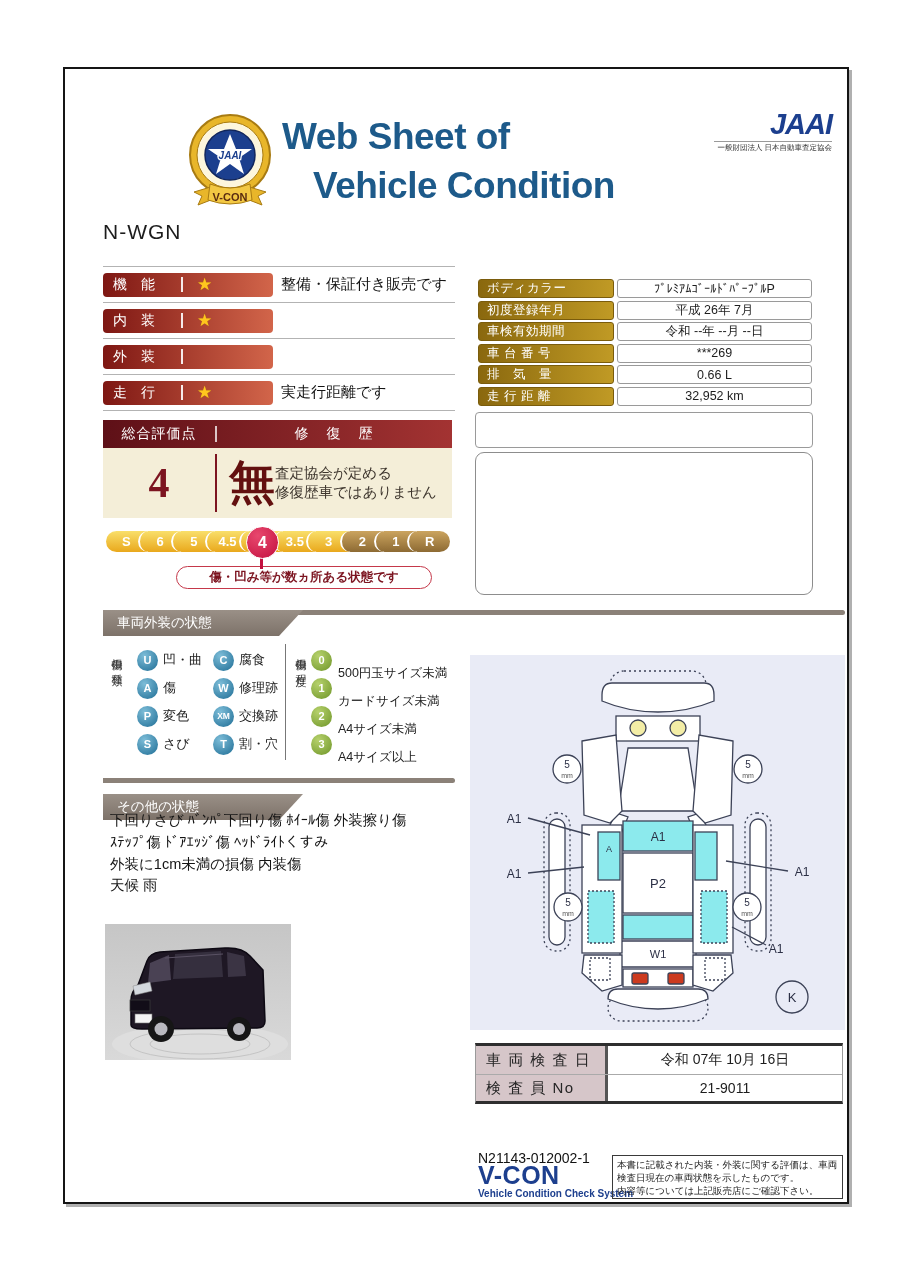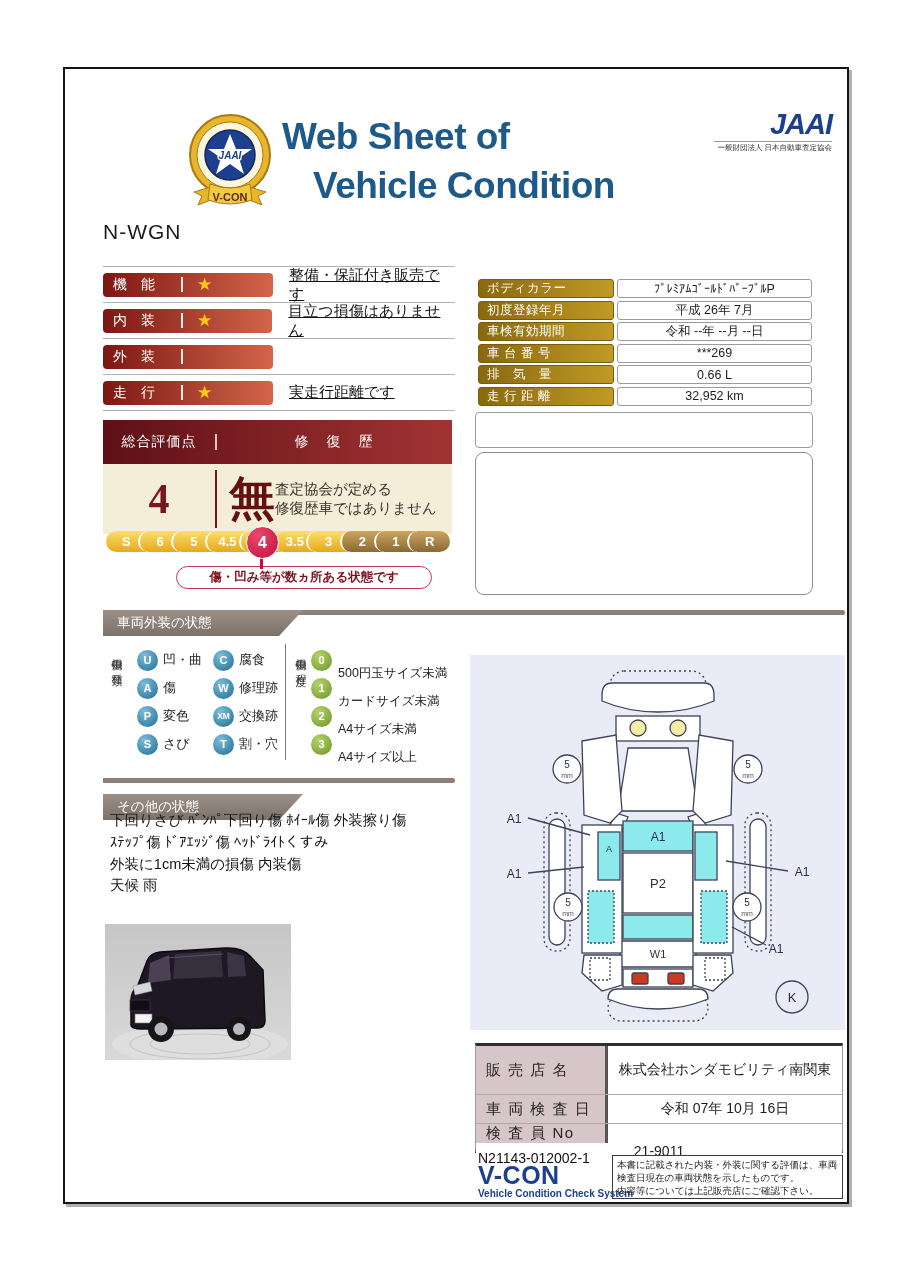--- a/index.html
+++ b/index.html
@@ -21,36 +21,36 @@
 
   
   .ratings{left:103px;top:266px;width:352px;}
   .rating-row{height:35px;border-top:1px solid #b3b3b3;display:flex;align-items:center;}
   .rating-row:last-child{border-bottom:1px solid #b3b3b3;}
   .rbar{width:170px;height:24px;border-radius:4px;background:linear-gradient(90deg,#7e1713,#d2654a);
         display:flex;align-items:center;color:#fff;font-size:14px;padding:0 10px;box-sizing:border-box;}
   .rbar-label{width:62px;}
   .rbar-div{width:2px;height:15px;background:rgba(255,255,255,.9);margin:0 14px 0 6px;}
   .rbar-star{font-size:17px;color:#ffc61e;text-shadow:0 0 1px #b8860b;line-height:1;}
-  .rdesc{margin-left:16px;font-size:15px;color:#141414;text-decoration:underline;}
+  .rdesc{margin-left:8px;font-size:15px;color:#141414;}
 
   
   .specs{left:478px;top:279px;width:334px;}
   .spec-row{display:flex;height:19px;margin-bottom:2.5px;}
   .spec-label{width:126px;background:linear-gradient(90deg,#8a680e,#c09a25);border:1px solid #7a5c0c;
               border-radius:3px;color:#fff;font-size:12.5px;display:flex;align-items:center;
               padding-left:8px;letter-spacing:.5px;margin-right:3px;}
   .spec-value{flex:1;border:1px solid #9a9a9a;border-radius:3px;background:#fff;display:flex;
               align-items:center;justify-content:center;font-size:12.5px;color:#1d1d1d;}
   .empty-box1{left:475px;top:412px;width:336px;height:34px;border:1px solid #9a9a9a;border-radius:4px;}
   .empty-box2{left:475px;top:452px;width:336px;height:141px;border:1px solid #8d8d8d;border-radius:9px;}
 
   
   .eval{left:103px;top:420px;width:349px;}
-  .eval-head{height:44px;background:linear-gradient(90deg,#5e1017,#a33332);display:flex;color:#fff;font-size:14px;align-items:center;}
+  .eval-head{height:28px;background:linear-gradient(90deg,#5e1017,#a33332);display:flex;color:#fff;font-size:14px;align-items:center;}
   .eval-head-left{width:112px;text-align:center;letter-spacing:1px;}
   .eval-head-div{width:2px;height:16px;background:rgba(255,255,255,.75);}
   .eval-head-right{flex:1;text-align:center;letter-spacing:2px;}
   .eval-body{height:70px;background:#f4eed8;display:flex;align-items:center;}
   .eval-score{width:112px;text-align:center;font-size:42px;font-weight:bold;color:#7c1420;
               font-family:"Liberation Serif","DejaVu Serif",serif;}
   .eval-div{width:2px;height:58px;background:#7c1420;}
   .eval-mu{font-size:46px;font-weight:bold;color:#63100f;margin-left:12px;line-height:1;
            font-family:"Liberation Serif","DejaVu Serif",serif;}
   .eval-note{font-size:14.5px;color:#3d352d;line-height:1.3;}
@@ -111,21 +111,21 @@
   .photo{left:105px;top:924px;width:186px;height:136px;}
   .diagram{left:470px;top:655px;width:375px;height:375px;background:#e9ebf6;}
 
   
   .dealer{left:475px;top:1043px;width:368px;border-top:3px solid #2e2e2e;border-bottom:3px solid #2e2e2e;
           border-left:1px solid #9a9a9a;border-right:1px solid #9a9a9a;box-sizing:border-box;}
   .dealer-row{display:flex;border-top:1px solid #aaa;}
   .dealer-row:first-child{border-top:none;}
   .dealer-row.r1{height:48px;}
   .dealer-row.r2{height:28px;}
-  .dealer-row.r3{height:26px;flex-direction:column;}
+  .dealer-row.r3{height:26px;}
   .dealer-label{width:132px;background:#d6c6c9;display:flex;align-items:center;padding-left:10px;
           font-size:15px;letter-spacing:1.5px;color:#262626;border-right:3px solid #555;box-sizing:border-box;flex:0 0 auto;}
   .dealer-value{flex:1;display:flex;align-items:center;justify-content:center;font-size:14px;color:#1d1d1d;background:#fff;}
 
   
   .docnum{left:478px;top:1150px;font-size:14px;color:#111;}
   .vcon{left:478px;top:1163px;font-size:25px;font-weight:900;color:#1d3f8e;letter-spacing:.5px;line-height:1;}
   .vconsub{left:478px;top:1188px;font-size:10px;font-weight:bold;color:#1d3f8e;}
   .disclaimer{left:612px;top:1155px;width:231px;height:44px;border:1px solid #3a3a3a;box-sizing:border-box;
           padding:3px 4px;font-size:9.5px;line-height:1.35;color:#222;}
@@ -168,21 +168,20 @@
         <span class="rbar-star">★</span>
       </div>
       <span class="rdesc">整備・保証付き販売です</span>
     </div>
     <div class="rating-row">
       <div class="rbar">
         <span class="rbar-label">内　装</span>
         <span class="rbar-div"></span>
         <span class="rbar-star">★</span>
       </div>
-      <span class="rdesc">目立つ損傷はありません</span>
     </div>
     <div class="rating-row">
       <div class="rbar">
         <span class="rbar-label">外　装</span>
         <span class="rbar-div"></span>
         <span class="rbar-star"></span>
       </div>
       <span class="rdesc"></span>
     </div>
     <div class="rating-row">
@@ -456,24 +455,20 @@
       <g font-size="7" fill="#555">
         <text x="97" y="123">mm</text>
         <text x="278" y="123">mm</text>
         <text x="98" y="261">mm</text>
         <text x="277" y="261">mm</text>
       </g>
     </g>
   </svg>
 
   <div class="abs dealer">
-    <div class="dealer-row r1">
-      <div class="dealer-label">販 売 店 名</div>
-      <div class="dealer-value">株式会社ホンダモビリティ南関東</div>
-    </div>
     <div class="dealer-row r2">
       <div class="dealer-label">車 両 検 査 日</div>
       <div class="dealer-value">令和 07年 10月 16日</div>
     </div>
     <div class="dealer-row r3">
       <div class="dealer-label">検 査 員 No</div>
       <div class="dealer-value">21-9011</div>
     </div>
   </div>
 

